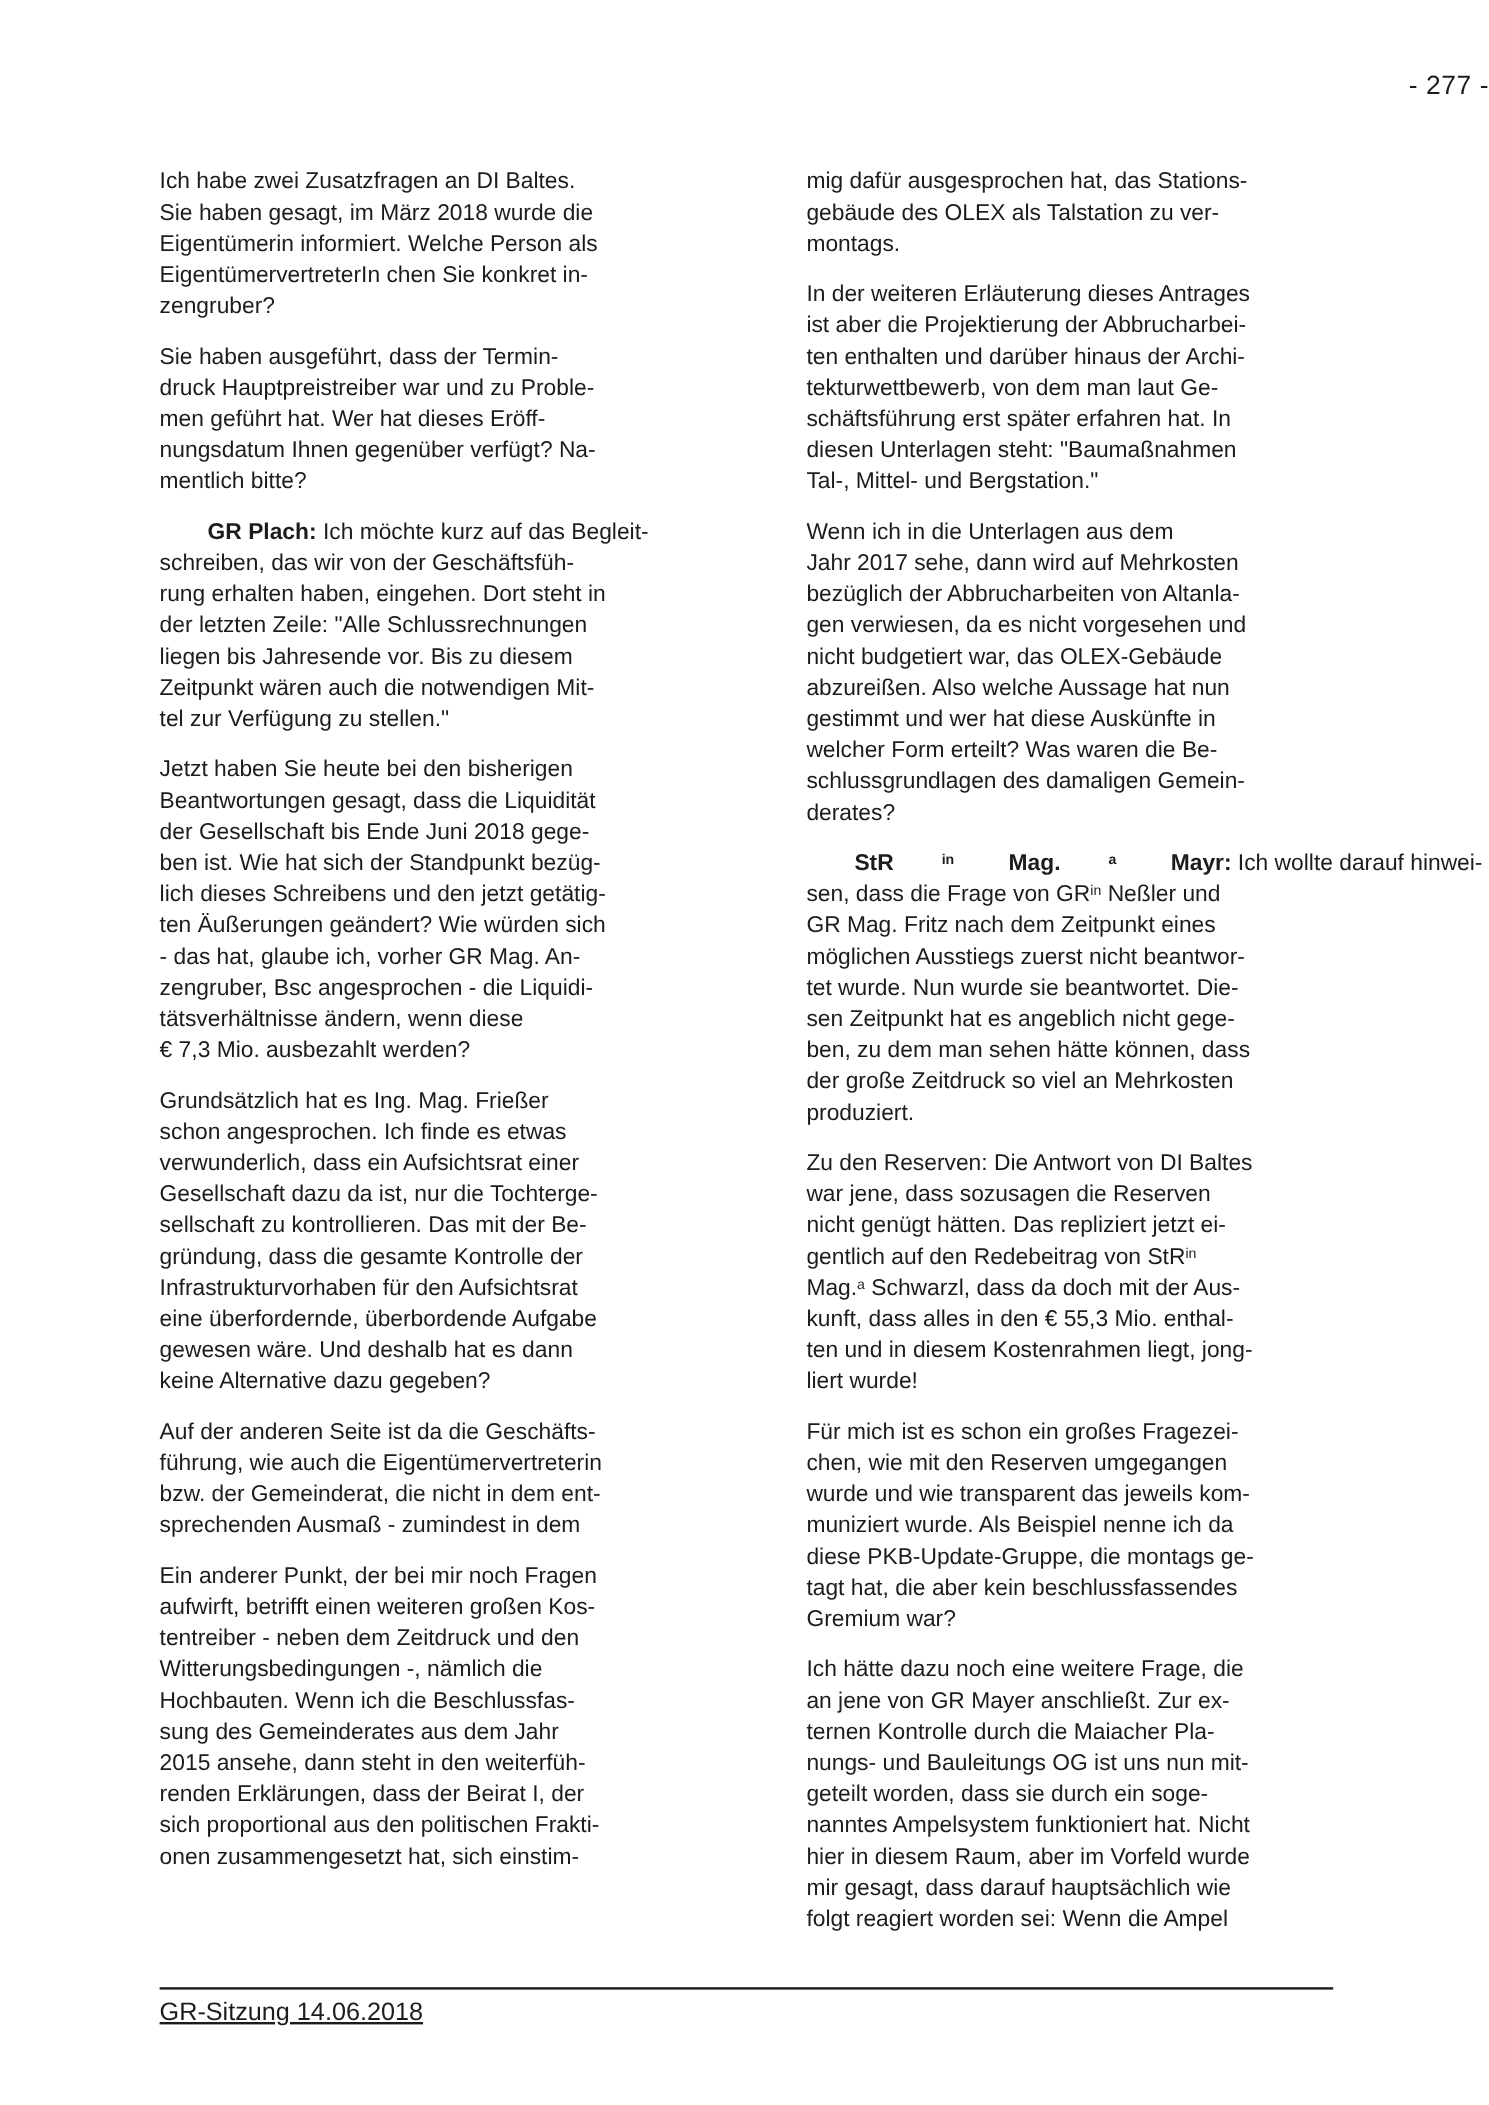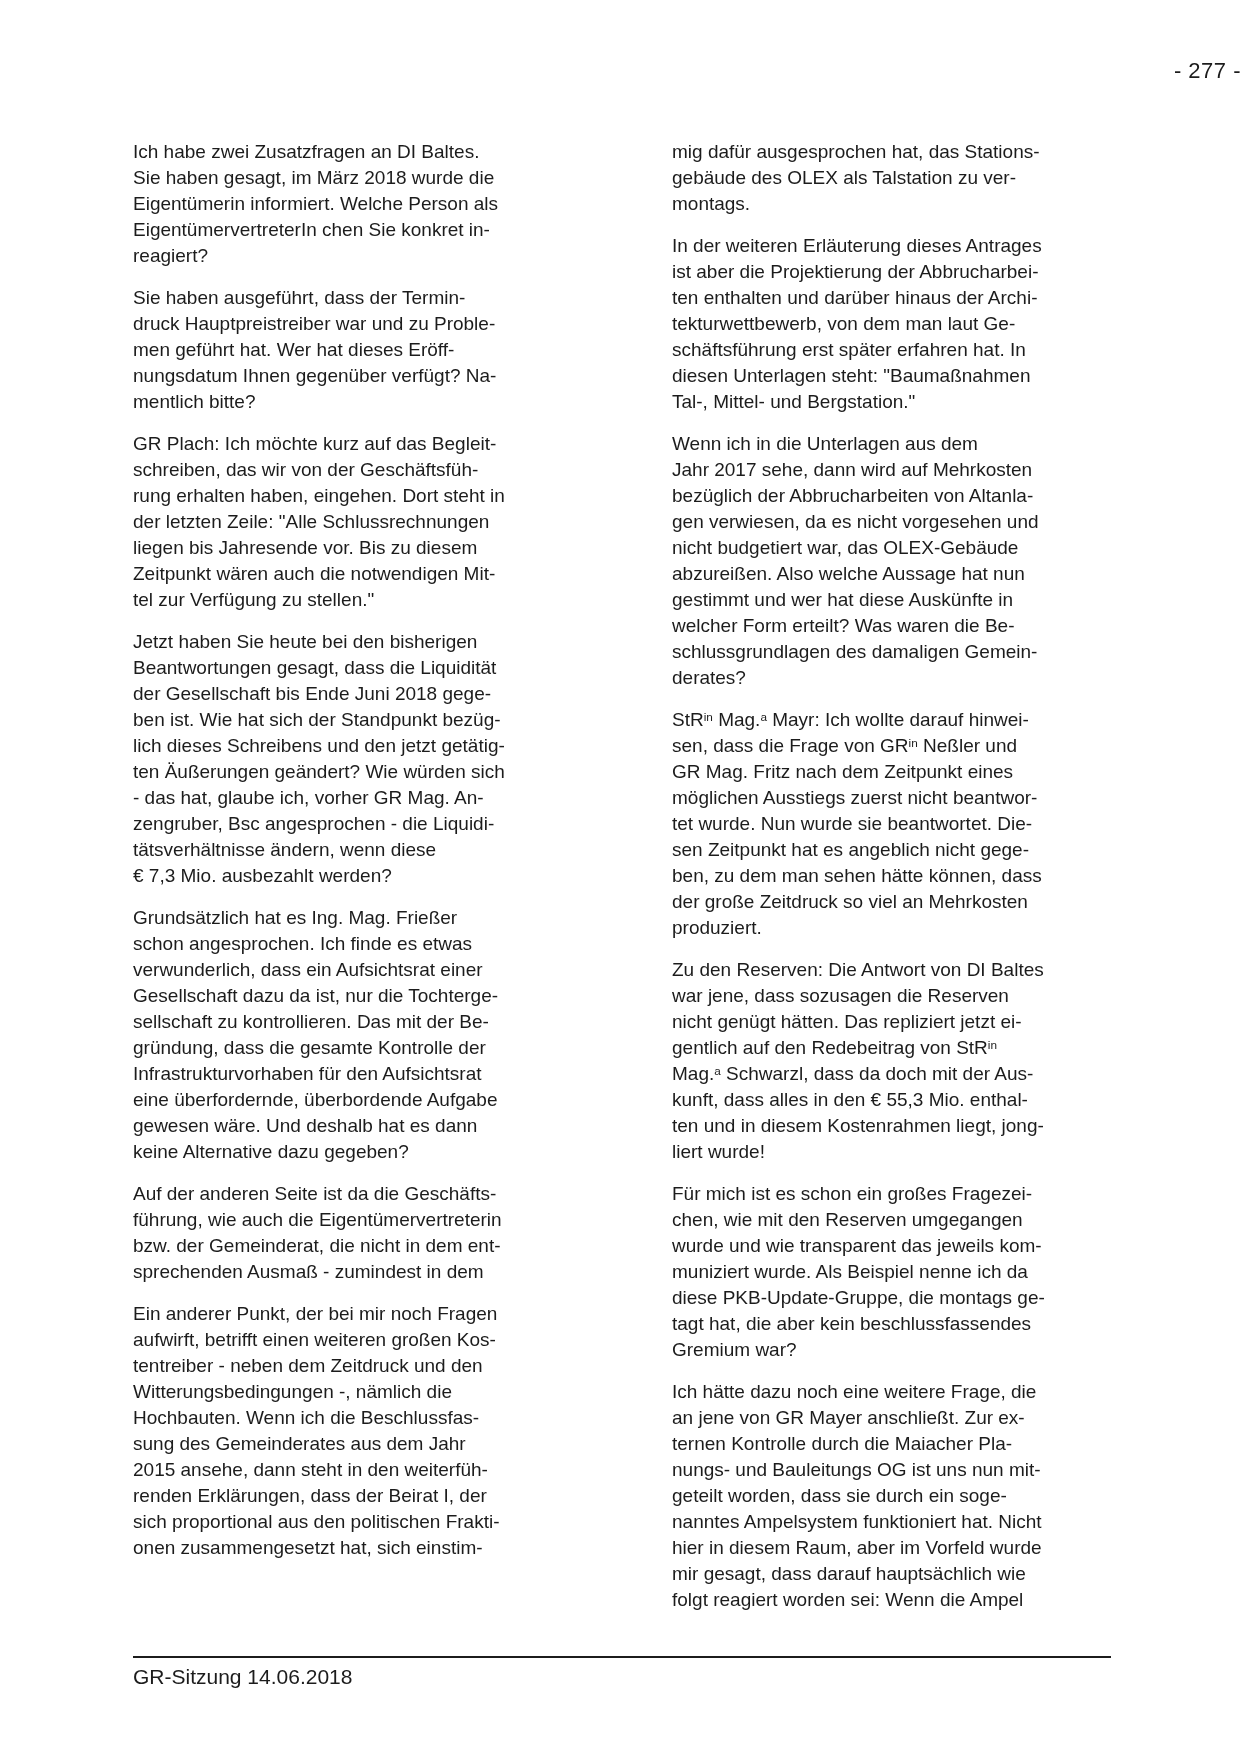--- a/index.html
+++ b/index.html
@@ -29,47 +29,48 @@
     display: flex;
     gap: 100px;
   }
   .col { width: 439px; }
   p.para {
     margin: 0 0 16px 0;
     font-size: 19px;
     line-height: 26px;
     white-space: nowrap;
   }
-  p.para .b { font-weight: normal; }
+  p.para .b { font-weight: bold; margin-left: 40px; }
   p.para sup {
     font-size: 0.62em;
     line-height: 0;
     vertical-align: baseline;
     position: relative;
     top: -0.45em;
   }
   .footer {
     position: absolute;
     left: 133px;
     top: 1656px;
     width: 978px;
     border-top: 2px solid #1c1c1c;
     padding-top: 7px;
     font-size: 21px;
+    text-decoration: underline;
   }
 </style>
 </head>
 <body>
 
 <div class="page">
   <div class="page-number">- 277 -</div>
 
   <div class="columns">
     <div class="col" id="col-left">
-        <p class="para"><span>Ich habe zwei Zusatzfragen an DI Baltes.</span><br><span>Sie haben gesagt, im März 2018 wurde die</span><br><span>Eigentümerin informiert. Welche Person als</span><br><span>EigentümervertreterIn chen Sie konkret in-</span><br><span>reagiert?</span></p>
+        <p class="para"><span>Ich habe zwei Zusatzfragen an DI Baltes.</span><br><span>Sie haben gesagt, im März 2018 wurde die</span><br><span>Eigentümerin informiert. Welche Person als</span><br><span>EigentümervertreterIn chen Sie konkret in-</span><br><span>zengruber?</span></p>
         <p class="para"><span>Sie haben ausgeführt, dass der Termin-</span><br><span>druck Hauptpreistreiber war und zu Proble-</span><br><span>men geführt hat. Wer hat dieses Eröff-</span><br><span>nungsdatum Ihnen gegenüber verfügt? Na-</span><br><span>mentlich bitte?</span></p>
         <p class="para"><span class="b">GR Plach:</span><span> Ich möchte kurz auf das Begleit-</span><br><span>schreiben, das wir von der Geschäftsfüh-</span><br><span>rung erhalten haben, eingehen. Dort steht in</span><br><span>der letzten Zeile: "Alle Schlussrechnungen</span><br><span>liegen bis Jahresende vor. Bis zu diesem</span><br><span>Zeitpunkt wären auch die notwendigen Mit-</span><br><span>tel zur Verfügung zu stellen."</span></p>
         <p class="para"><span>Jetzt haben Sie heute bei den bisherigen</span><br><span>Beantwortungen gesagt, dass die Liquidität</span><br><span>der Gesellschaft bis Ende Juni 2018 gege-</span><br><span>ben ist. Wie hat sich der Standpunkt bezüg-</span><br><span>lich dieses Schreibens und den jetzt getätig-</span><br><span>ten Äußerungen geändert? Wie würden sich</span><br><span>- das hat, glaube ich, vorher GR Mag. An-</span><br><span>zengruber, Bsc angesprochen - die Liquidi-</span><br><span>tätsverhältnisse ändern, wenn diese</span><br><span>€ 7,3 Mio. ausbezahlt werden?</span></p>
         <p class="para"><span>Grundsätzlich hat es Ing. Mag. Frießer</span><br><span>schon angesprochen. Ich finde es etwas</span><br><span>verwunderlich, dass ein Aufsichtsrat einer</span><br><span>Gesellschaft dazu da ist, nur die Tochterge-</span><br><span>sellschaft zu kontrollieren. Das mit der Be-</span><br><span>gründung, dass die gesamte Kontrolle der</span><br><span>Infrastrukturvorhaben für den Aufsichtsrat</span><br><span>eine überfordernde, überbordende Aufgabe</span><br><span>gewesen wäre. Und deshalb hat es dann</span><br><span>keine Alternative dazu gegeben?</span></p>
         <p class="para"><span>Auf der anderen Seite ist da die Geschäfts-</span><br><span>führung, wie auch die Eigentümervertreterin</span><br><span>bzw. der Gemeinderat, die nicht in dem ent-</span><br><span>sprechenden Ausmaß - zumindest in dem</span><br></p>
         <p class="para"><span>Ein anderer Punkt, der bei mir noch Fragen</span><br><span>aufwirft, betrifft einen weiteren großen Kos-</span><br><span>tentreiber - neben dem Zeitdruck und den</span><br><span>Witterungsbedingungen -, nämlich die</span><br><span>Hochbauten. Wenn ich die Beschlussfas-</span><br><span>sung des Gemeinderates aus dem Jahr</span><br><span>2015 ansehe, dann steht in den weiterfüh-</span><br><span>renden Erklärungen, dass der Beirat I, der</span><br><span>sich proportional aus den politischen Frakti-</span><br><span>onen zusammengesetzt hat, sich einstim-</span></p>
       </div>
     <div class="col" id="col-right">
         <p class="para"><span>mig dafür ausgesprochen hat, das Stations-</span><br><span>gebäude des OLEX als Talstation zu ver-</span><br><span>montags.</span></p>
         <p class="para"><span>In der weiteren Erläuterung dieses Antrages</span><br><span>ist aber die Projektierung der Abbrucharbei-</span><br><span>ten enthalten und darüber hinaus der Archi-</span><br><span>tekturwettbewerb, von dem man laut Ge-</span><br><span>schäftsführung erst später erfahren hat. In</span><br><span>diesen Unterlagen steht: "Baumaßnahmen</span><br><span>Tal-, Mittel- und Bergstation."</span></p>

